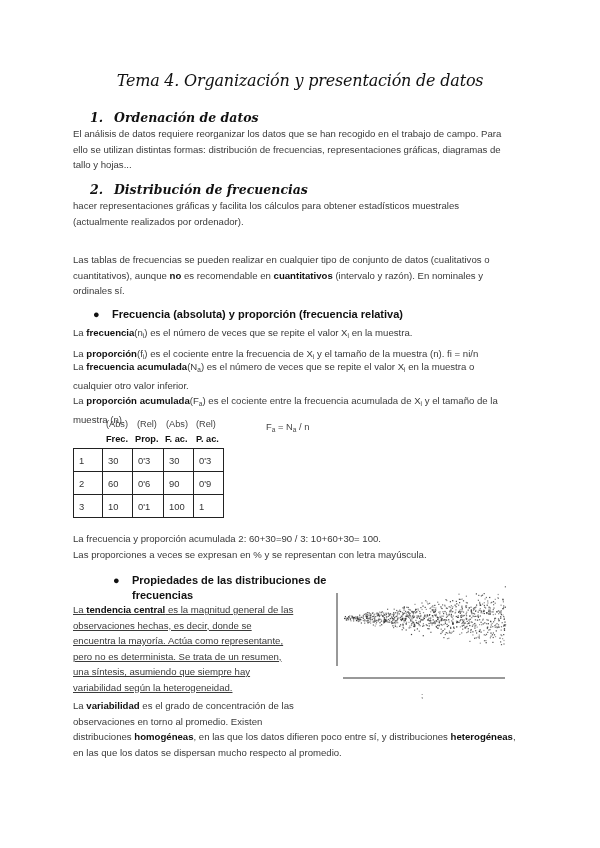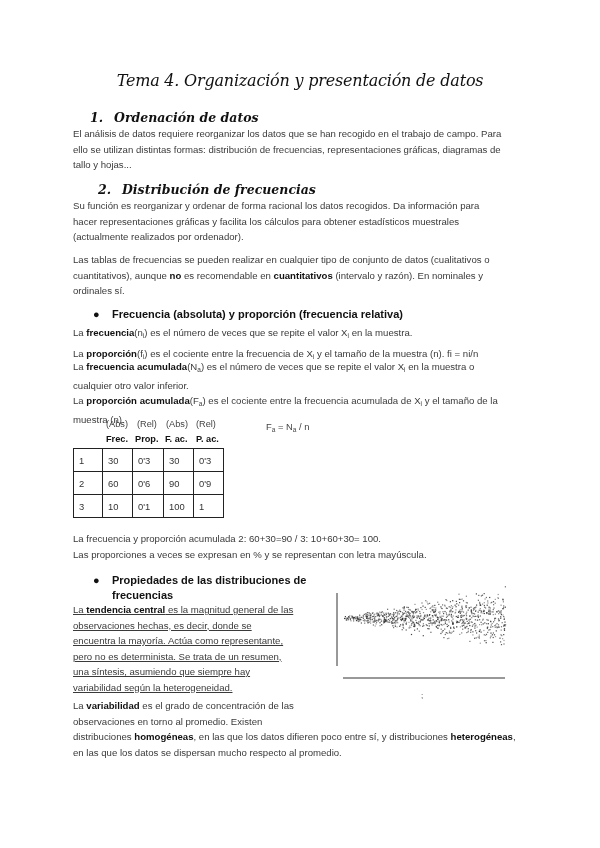--- a/index.html
+++ b/index.html
@@ -32,25 +32,24 @@
 
   <div class="h2" style="top:110px;">
     <span class="num">1.</span><span>Ordenación de datos</span>
   </div>
   <div class="p" style="top:126px;">
     <div>El análisis de datos requiere reorganizar los datos que se han recogido en el trabajo de campo. Para</div>
     <div>ello se utilizan distintas formas: distribución de frecuencias, representaciones gráficas, diagramas de</div>
     <div>tallo y hojas...</div>
   </div>
 
-  <div class="h2" style="top:182px;margin-left:8px;">
+  <div class="h2" style="top:182px;">
     <span class="num">2.</span><span>Distribución de frecuencias</span>
   </div>
   <div class="p" style="top:198px;">
-    <div>Su función es reorganizar y ordenar de forma racional los datos recogidos. Da información para</div>
     <div>hacer representaciones gráficas y facilita los cálculos para obtener estadísticos muestrales</div>
     <div>(actualmente realizados por ordenador).</div>
   </div>
 
   <div class="p" style="top:252px;">
     <div>Las tablas de frecuencias se pueden realizar en cualquier tipo de conjunto de datos (cualitativos o</div>
     <div><span>cuantitativos), aunque </span><b>no</b><span> es recomendable en </span><b>cuantitativos</b><span> (intervalo y razón). En nominales y</span></div>
     <div>ordinales sí.</div>
   </div>
 
@@ -109,21 +108,21 @@
   </tbody>
     </table>
 
   <div class="formula"><span>F</span><sub>a</sub><span> = N</span><sub>a</sub><span> / n</span></div>
 
   <div class="p" style="top:531px;">
     <div>La frecuencia y proporción acumulada 2: 60+30=90 / 3: 10+60+30= 100.</div>
     <div>Las proporciones a veces se expresan en % y se representan con letra mayúscula.</div>
   </div>
 
-  <div class="bullet" style="top:573px; width:240px;">
+  <div class="bullet" style="top:573px; width:240px;margin-left:20px;">
     <div><span class="dot">●</span><span>Propiedades de las distribuciones de</span></div>
     <div style="padding-left:19px;">frecuencias</div>
   </div>
 
   <div class="p" style="top:602px; width:260px;text-decoration:underline;">
     <div><span>La </span><b>tendencia central</b><span> es la magnitud general de las</span></div>
     <div>observaciones hechas, es decir, donde se</div>
     <div>encuentra la mayoría. Actúa como representante,</div>
     <div>pero no es determinista. Se trata de un resumen,</div>
     <div>una síntesis, asumiendo que siempre hay</div>

